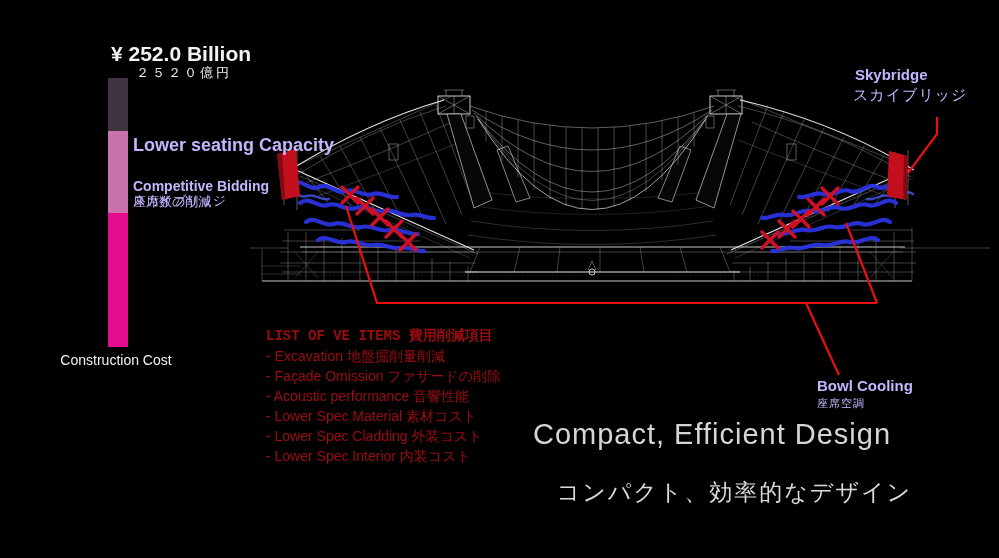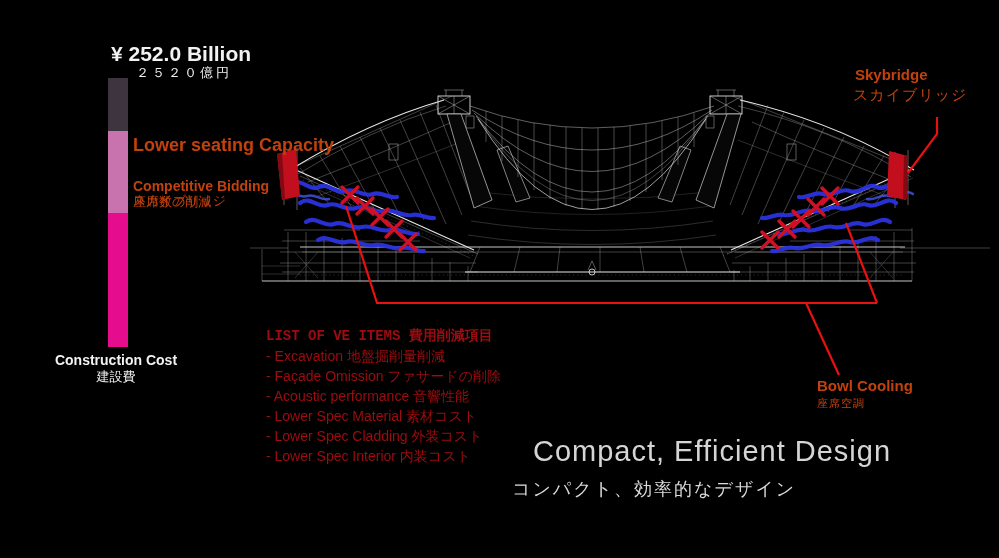--- a/index.html
+++ b/index.html
@@ -1,21 +1,21 @@
 <!DOCTYPE html>
 <html><head>
 <meta charset="utf-8">
 <style>
   html,body{margin:0;padding:0;background:#111;}
   .slide{position:relative;width:999px;height:558px;background:#000;overflow:hidden;
          font-family:"Liberation Sans",sans-serif;}
   .slide svg{position:absolute;left:0;top:0;}
   .t{position:absolute;white-space:nowrap;line-height:1.15;}
   .white{color:#f2f2f2;}
-  .red{color:#c2410c;}
+  .red{color:#c4b5fd;}
   .deepred{color:#9f0c10;}
   
   .wf path,.wf line,.wf rect,.wf circle,.wf polyline{stroke:#c9c9c9;stroke-width:.6;fill:none;}
   .e1{stroke:#e8e8e8 !important;stroke-width:1.1 !important;}
   .e2{stroke:#dddddd !important;stroke-width:.9 !important;}
   .f1{opacity:.75;}
   .f2{opacity:.55;}
   .f3{opacity:.38;}
   .f4{opacity:.28;}
   .mast{fill:#070707;stroke:#b9b9b9;stroke-width:.8;}
@@ -25,22 +25,22 @@
   .wave{stroke:#2a31de;stroke-width:4.2;fill:none;stroke-linecap:round;opacity:.95;}
   .wave2{stroke:#4656ef;stroke-width:2.4;fill:none;stroke-linecap:round;opacity:.8;}
   .xmark{stroke:#d01025;stroke-width:3.4;stroke-linecap:round;fill:none;}
   .leader{stroke:#e81010;stroke-width:2.2;fill:none;stroke-linejoin:miter;}
   .patch-main{fill:#c30f1d;}
   .patch-dark{fill:#830a12;}
   
   .bar{position:absolute;left:108px;top:78px;width:20px;}
   .bar .seg{width:20px;}
   .title-en{font-size:29px;letter-spacing:1px;color:#d5d5d5;text-align:center;width:400px;}
-  .title-jp{font-family:"DejaVu Serif","Liberation Serif",serif;font-size:18px;
-            letter-spacing:2px;color:#dadada;text-align:left;width:400px;}
+  .title-jp{font-family:"DejaVu Serif","Liberation Serif",serif;font-size:23px;
+            letter-spacing:2px;color:#dadada;text-align:right;width:400px;}
   .ve{font-size:14px;line-height:20px;}
 </style>
 </head>
 <body>
 
 <div class="slide">
 
   <svg width="999" height="558" viewBox="0 0 999 558">
 
     <g class="wf">
@@ -170,34 +170,33 @@
   </div>
 
   <div class="t white" style="left:111px;top:42px;font-size:21px;font-weight:bold;">¥ 252.0 Billion</div>
   <div class="t white" style="left:136px;top:66px;font-size:13px;letter-spacing:3px;text-align:center;">２５２０億円</div>
 
   <div class="t red" style="left:133px;top:135px;font-size:18px;font-weight:bold;">Lower seating Capacity</div>
   <div class="t red" style="left:133px;top:151px;font-size:13px;margin-top:44px;">座席数の削減</div>
   <div class="t red" style="left:133px;top:178px;font-size:14px;font-weight:bold;">Competitive Bidding</div>
   <div class="t red" style="left:133px;top:194px;font-size:13px;">スカイブリッジ</div>
 
-  <div class="t white" style="left:38px;top:352px;width:156px;text-align:center;font-size:14px;font-weight:bold;">Construction Cost</div>
-  <div class="t white" style="left:38px;top:370px;width:156px;text-align:center;font-size:13px;">建設費</div>
+  <div class="t white" style="left:38px;top:352px;width:156px;text-align:center;font-size:14px;">Construction Cost</div>
 
   <div class="t deepred ve" style="left:266px;top:326px;">
     <div style="font-weight:bold;font-family:Liberation Mono, monospace;">LIST OF VE ITEMS 費用削減項目</div>
     <div>- Excavation 地盤掘削量削減</div>
     <div>- Façade Omission ファサードの削除</div>
     <div>- Acoustic performance 音響性能</div>
     <div>- Lower Spec Material 素材コスト</div>
     <div>- Lower Spec Cladding 外装コスト</div>
     <div>- Lower Spec Interior 内装コスト</div>
   </div>
 
   <div class="t red" style="left:855px;top:66px;font-size:15px;font-weight:bold;">Skybridge</div>
   <div class="t red" style="left:853px;top:86px;font-size:15px;letter-spacing:1px;">スカイブリッジ</div>
   <div class="t red" style="left:817px;top:377px;font-size:15px;font-weight:bold;">Bowl Cooling</div>
   <div class="t red" style="left:817px;top:397px;font-size:11px;letter-spacing:1px;">座席空調</div>
 
-  <div class="t title-en" style="left:512px;top:435px;">Compact, Efficient Design</div>
+  <div class="t title-en" style="left:512px;top:418px;">Compact, Efficient Design</div>
   <div class="t title-jp" style="left:512px;top:479px;">コンパクト、効率的なデザイン</div>
 
 </div>
 
 </body></html>

